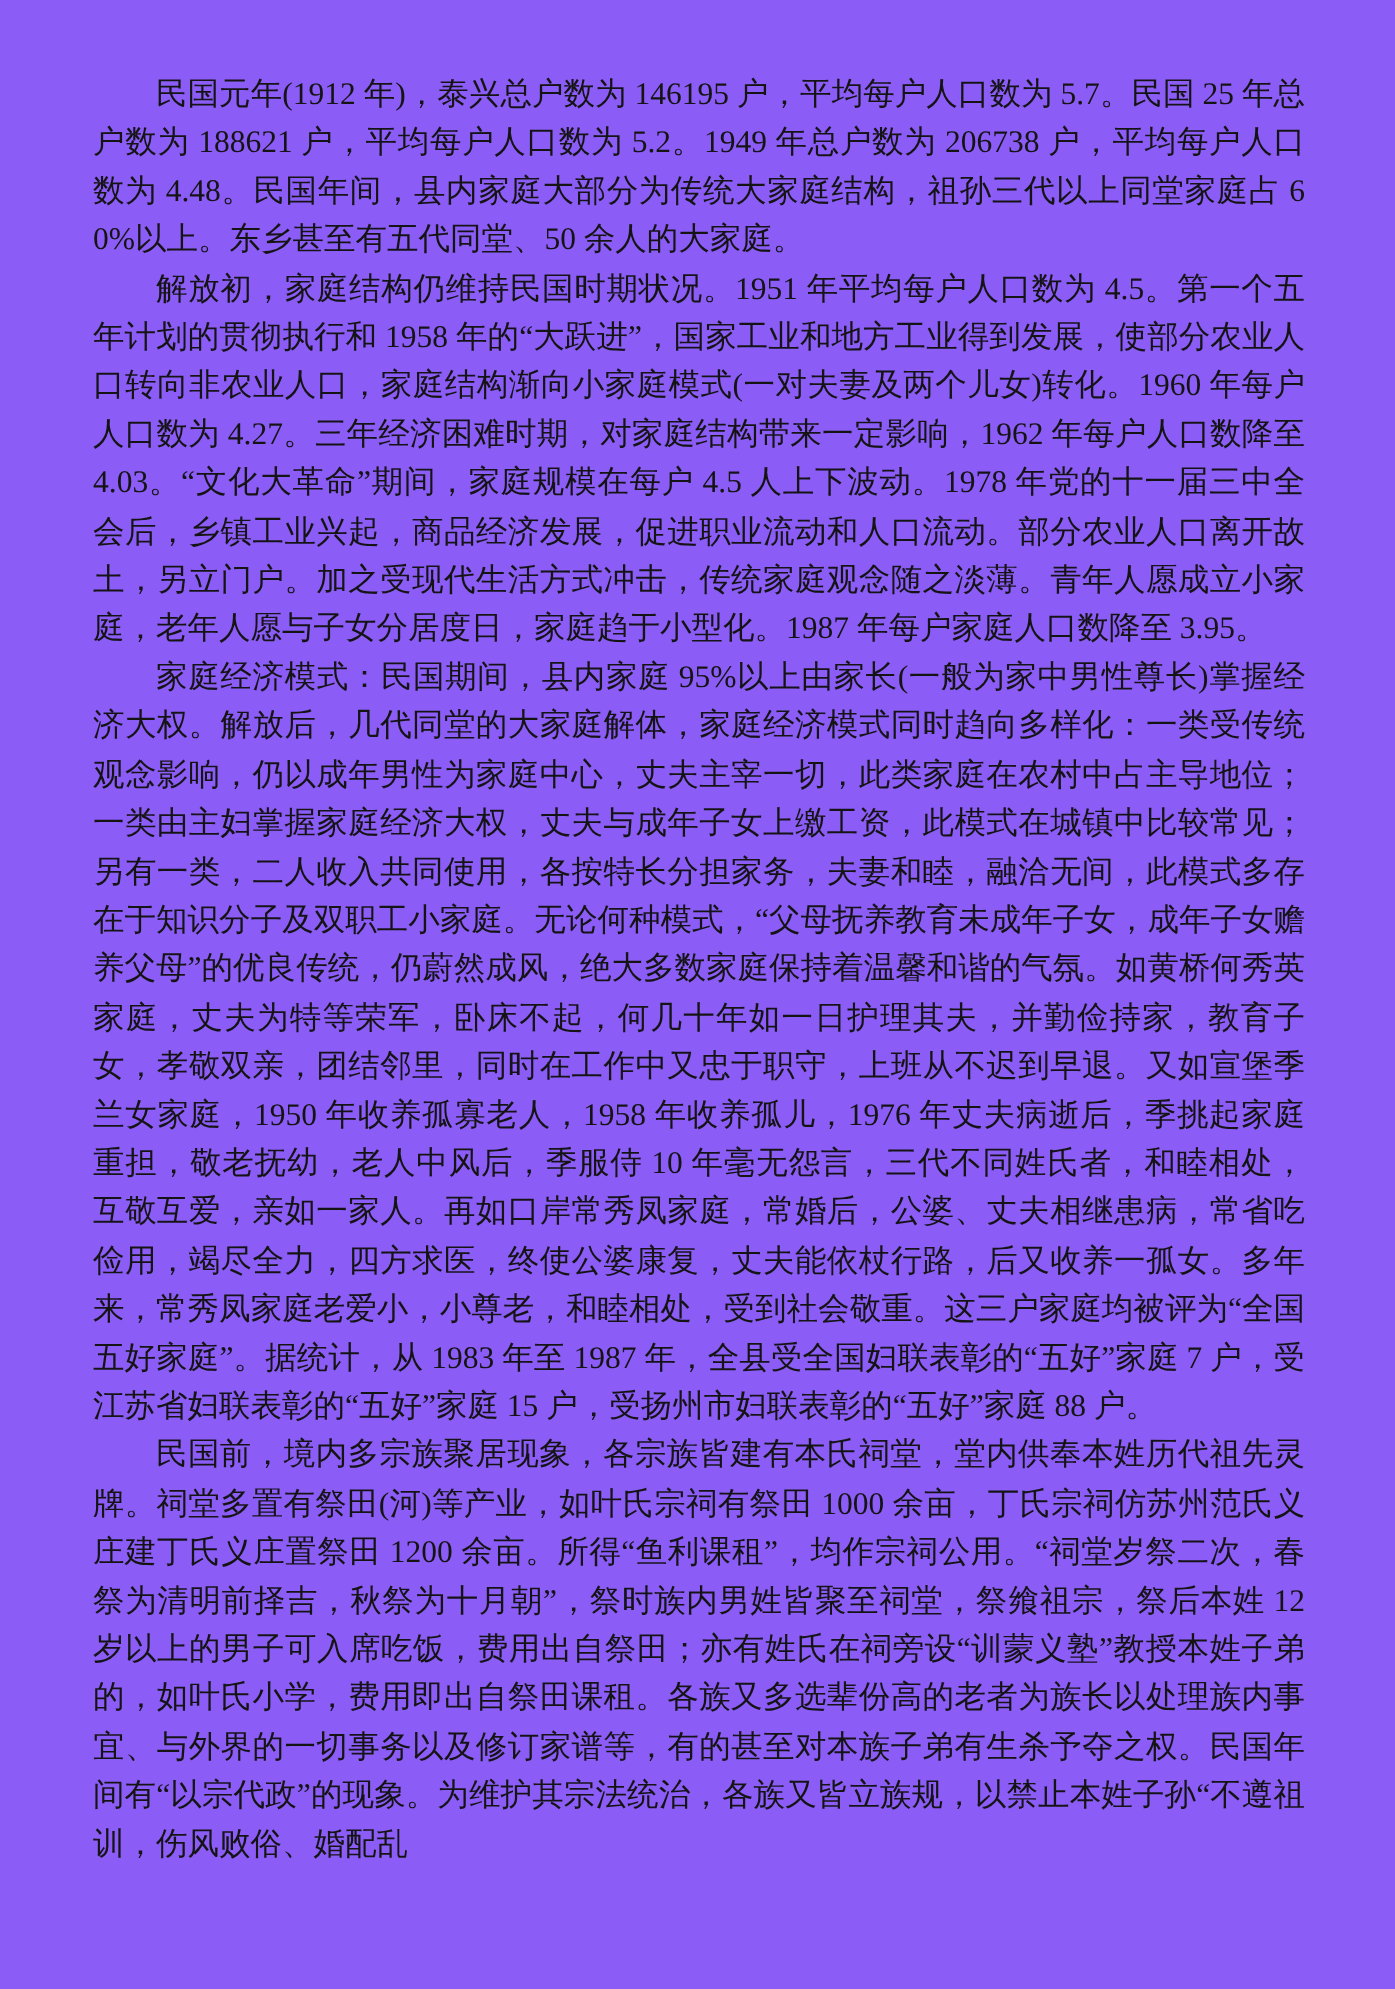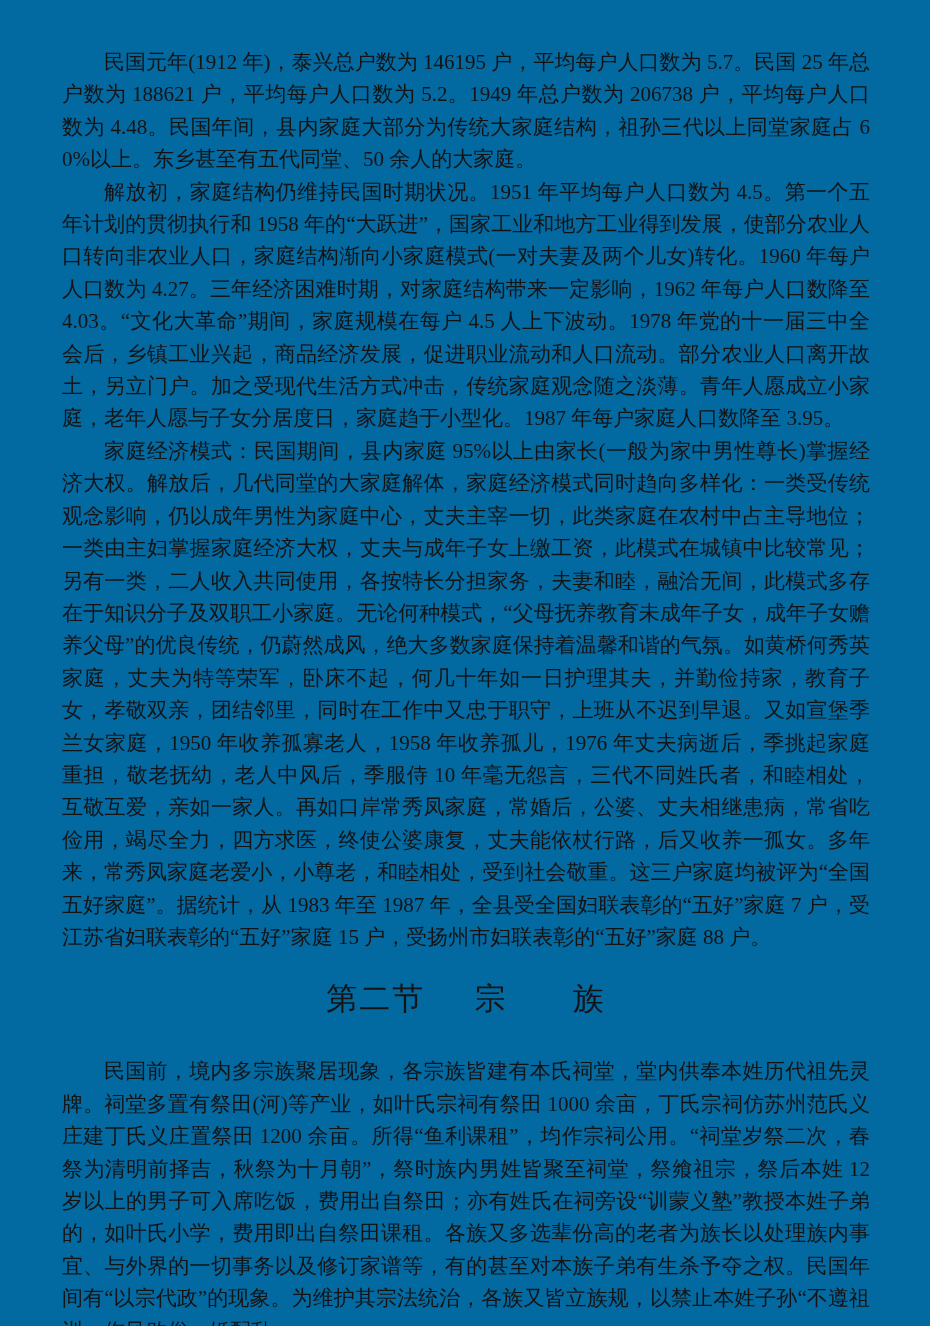--- a/index.html
+++ b/index.html
@@ -5,21 +5,21 @@
   html, body {
     margin: 0;
     padding: 0;
     background: #f2f2f2;
   }
   .page {
     position: relative;
     width: 930px;
     height: 1326px;
     margin: 0 auto;
-    background: #0369a1;
+    background: #8b5cf6;
     box-sizing: border-box;
     padding: 46px 60px 0 62px;
     font-family: "Liberation Serif", "DejaVu Serif", serif;
     color: #141414;
     overflow: hidden;
   }
   .para {
     margin: 0;
     font-size: 21px;
     line-height: 32.4px;
@@ -47,19 +47,16 @@
 <body>
 
 <div class="page">
 
   <p class="para">民国元年(1912 年)，泰兴总户数为 146195 户，平均每户人口数为 5.7。民国 25 年总户数为 188621 户，平均每户人口数为 5.2。1949 年总户数为 206738 户，平均每户人口数为 4.48。民国年间，县内家庭大部分为传统大家庭结构，祖孙三代以上同堂家庭占 60%以上。东乡甚至有五代同堂、50 余人的大家庭。</p>
 
   <p class="para">解放初，家庭结构仍维持民国时期状况。1951 年平均每户人口数为 4.5。第一个五年计划的贯彻执行和 1958 年的“大跃进”，国家工业和地方工业得到发展，使部分农业人口转向非农业人口，家庭结构渐向小家庭模式(一对夫妻及两个儿女)转化。1960 年每户人口数为 4.27。三年经济困难时期，对家庭结构带来一定影响，1962 年每户人口数降至 4.03。“文化大革命”期间，家庭规模在每户 4.5 人上下波动。1978 年党的十一届三中全会后，乡镇工业兴起，商品经济发展，促进职业流动和人口流动。部分农业人口离开故土，另立门户。加之受现代生活方式冲击，传统家庭观念随之淡薄。青年人愿成立小家庭，老年人愿与子女分居度日，家庭趋于小型化。1987 年每户家庭人口数降至 3.95。</p>
 
   <p class="para">家庭经济模式：民国期间，县内家庭 95%以上由家长(一般为家中男性尊长)掌握经济大权。解放后，几代同堂的大家庭解体，家庭经济模式同时趋向多样化：一类受传统观念影响，仍以成年男性为家庭中心，丈夫主宰一切，此类家庭在农村中占主导地位；一类由主妇掌握家庭经济大权，丈夫与成年子女上缴工资，此模式在城镇中比较常见；另有一类，二人收入共同使用，各按特长分担家务，夫妻和睦，融洽无间，此模式多存在于知识分子及双职工小家庭。无论何种模式，“父母抚养教育未成年子女，成年子女赡养父母”的优良传统，仍蔚然成风，绝大多数家庭保持着温馨和谐的气氛。如黄桥何秀英家庭，丈夫为特等荣军，卧床不起，何几十年如一日护理其夫，并勤俭持家，教育子女，孝敬双亲，团结邻里，同时在工作中又忠于职守，上班从不迟到早退。又如宣堡季兰女家庭，1950 年收养孤寡老人，1958 年收养孤儿，1976 年丈夫病逝后，季挑起家庭重担，敬老抚幼，老人中风后，季服侍 10 年毫无怨言，三代不同姓氏者，和睦相处，互敬互爱，亲如一家人。再如口岸常秀凤家庭，常婚后，公婆、丈夫相继患病，常省吃俭用，竭尽全力，四方求医，终使公婆康复，丈夫能依杖行路，后又收养一孤女。多年来，常秀凤家庭老爱小，小尊老，和睦相处，受到社会敬重。这三户家庭均被评为“全国五好家庭”。据统计，从 1983 年至 1987 年，全县受全国妇联表彰的“五好”家庭 7 户，受江苏省妇联表彰的“五好”家庭 15 户，受扬州市妇联表彰的“五好”家庭 88 户。</p>
 
-  <h2 class="section-heading">
-    <span class="sec-label">第二节</span><span class="sec-char1">宗</span><span class="sec-char2">族</span>
-  </h2>
 
   <p class="para">民国前，境内多宗族聚居现象，各宗族皆建有本氏祠堂，堂内供奉本姓历代祖先灵牌。祠堂多置有祭田(河)等产业，如叶氏宗祠有祭田 1000 余亩，丁氏宗祠仿苏州范氏义庄建丁氏义庄置祭田 1200 余亩。所得“鱼利课租”，均作宗祠公用。“祠堂岁祭二次，春祭为清明前择吉，秋祭为十月朝”，祭时族内男姓皆聚至祠堂，祭飨祖宗，祭后本姓 12 岁以上的男子可入席吃饭，费用出自祭田；亦有姓氏在祠旁设“训蒙义塾”教授本姓子弟的，如叶氏小学，费用即出自祭田课租。各族又多选辈份高的老者为族长以处理族内事宜、与外界的一切事务以及修订家谱等，有的甚至对本族子弟有生杀予夺之权。民国年间有“以宗代政”的现象。为维护其宗法统治，各族又皆立族规，以禁止本姓子孙“不遵祖训，伤风败俗、婚配乱</p>
 
 </div>
 
 </body></html>

